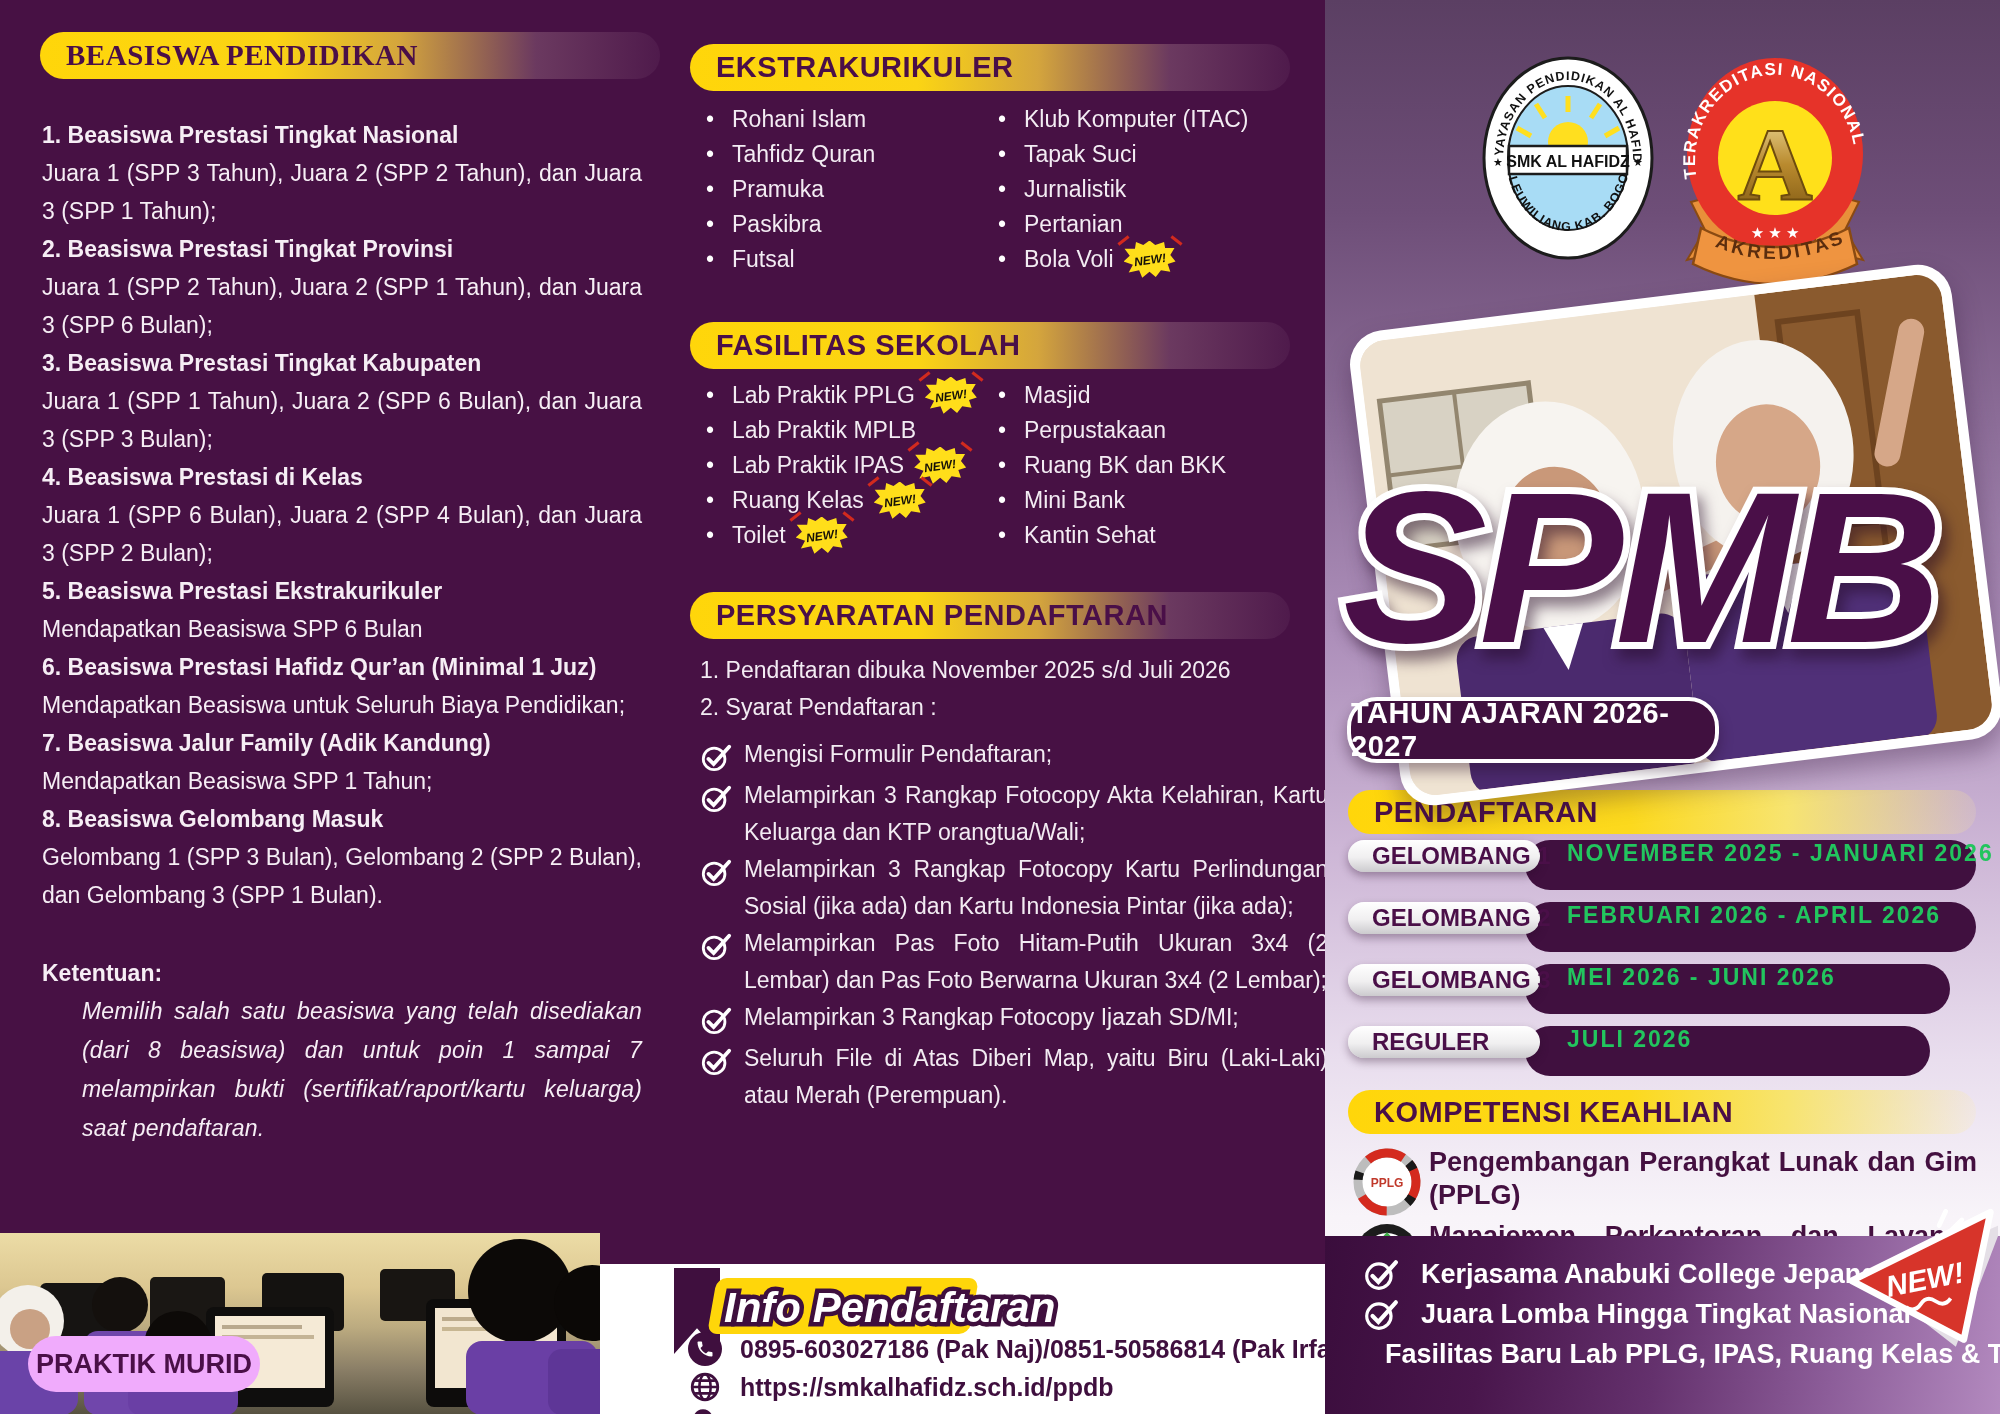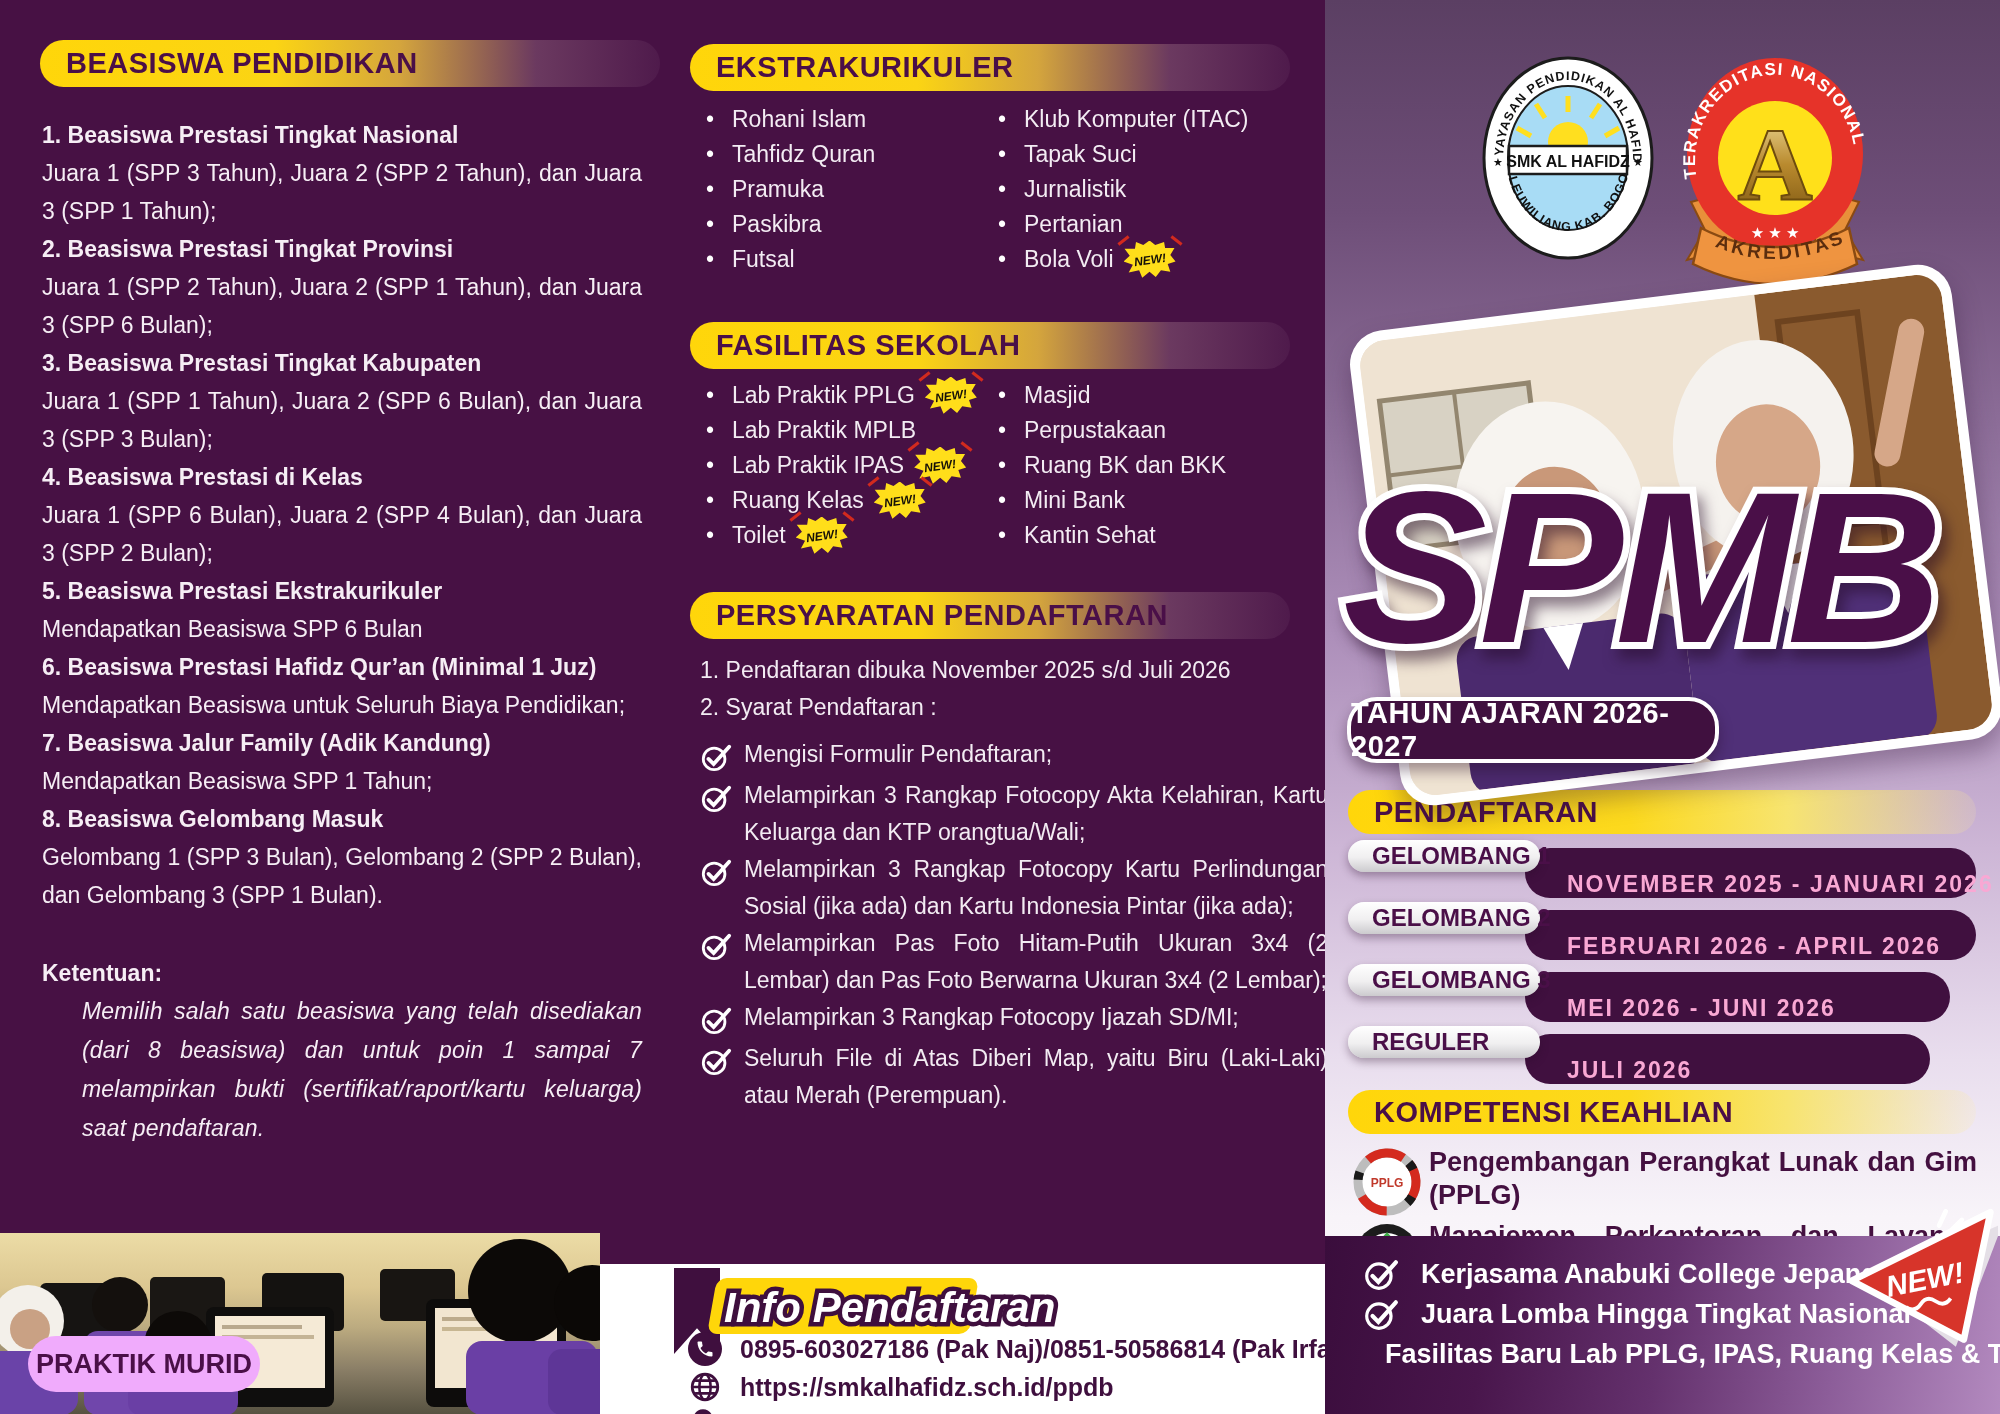--- a/index.html
+++ b/index.html
@@ -111,39 +111,39 @@
   }
   .g-row { position:absolute; left:23px; height:50px; }
   .g-label {
     position:absolute; left:0; top:0; width:192px; height:32px; z-index:2;
     background:linear-gradient(180deg,#ffffff 0%,#f0eff0 55%,#cccbce 100%);
     border-radius:25px; display:flex; align-items:center; padding-left:24px;
     font-size:24px; font-weight:800; color:#4a0f48; white-space:nowrap;
     box-shadow:0 4px 8px rgba(40,12,40,.35);
   }
   .g-value {
-    position:absolute; left:177px; top:8px; height:50px; z-index:1;
-    background:#40103f; border-radius:25px; display:flex; align-items:flex-end; padding-left:42px;
-    font-size:23px; font-weight:700; color:#f9a8d4; letter-spacing:2px; white-space:nowrap;
+    position:absolute; left:177px; top:0; height:50px; z-index:1;
+    background:#40103f; border-radius:25px; display:flex; align-items:flex-start; padding-left:42px;
+    font-size:23px; font-weight:700; color:#22c55e; letter-spacing:2px; white-space:nowrap;
   }
   .komp-item { position:absolute; display:flex; }
   .komp-txt { font-size:27px; font-weight:800; color:#441040; line-height:33px; text-align:justify; }
 
   .bottom-right {
     position:absolute; left:1325px; top:1236px; width:675px; height:178px; z-index:5;
     background:linear-gradient(100deg,#3a0d3c 0%,#49164c 25%,#64316d 50%,#8c5d99 75%,#b38abf 100%);
   }
   .hl-row { display:flex; align-items:center; height:40px; margin-left:38px; }
   .hl-txt { font-size:27px; font-weight:600; color:#ffffff; margin-left:22px; white-space:nowrap; }
   .new-triangle { position:absolute; left:1846px; top:1202px; width:152px; height:146px; z-index:7; }
 </style>
 </head>
 <body>
 
-<div class="sec-pill grad-dark" style="left:40px; top:40px; width:620px;">
+<div class="sec-pill grad-dark" style="left:40px; top:32px; width:620px;font-family:Liberation Serif, serif;">
   <span>BEASISWA PENDIDIKAN</span>
 </div>
 
 <div class="left-body">
   <p><b>1. Beasiswa Prestasi Tingkat Nasional</b><span>Juara 1 (SPP 3 Tahun), Juara 2 (SPP 2 Tahun), dan Juara 3 (SPP 1 Tahun);</span></p>
   <p><b>2. Beasiswa Prestasi Tingkat Provinsi</b><span>Juara 1 (SPP 2 Tahun), Juara 2 (SPP 1 Tahun), dan Juara 3 (SPP 6 Bulan);</span></p>
   <p><b>3. Beasiswa Prestasi Tingkat Kabupaten</b><span>Juara 1 (SPP 1 Tahun), Juara 2 (SPP 6 Bulan), dan Juara 3 (SPP 3 Bulan);</span></p>
   <p><b>4. Beasiswa Prestasi di Kelas</b><span>Juara 1 (SPP 6 Bulan), Juara 2 (SPP 4 Bulan), dan Juara 3 (SPP 2 Bulan);</span></p>
   <p><b>5. Beasiswa Prestasi Ekstrakurikuler</b><span>Mendapatkan Beasiswa SPP 6 Bulan</span></p>
   <p><b>6. Beasiswa Prestasi Hafidz Qur’an (Minimal 1 Juz)</b><span>Mendapatkan Beasiswa untuk Seluruh Biaya Pendidikan;</span></p>

